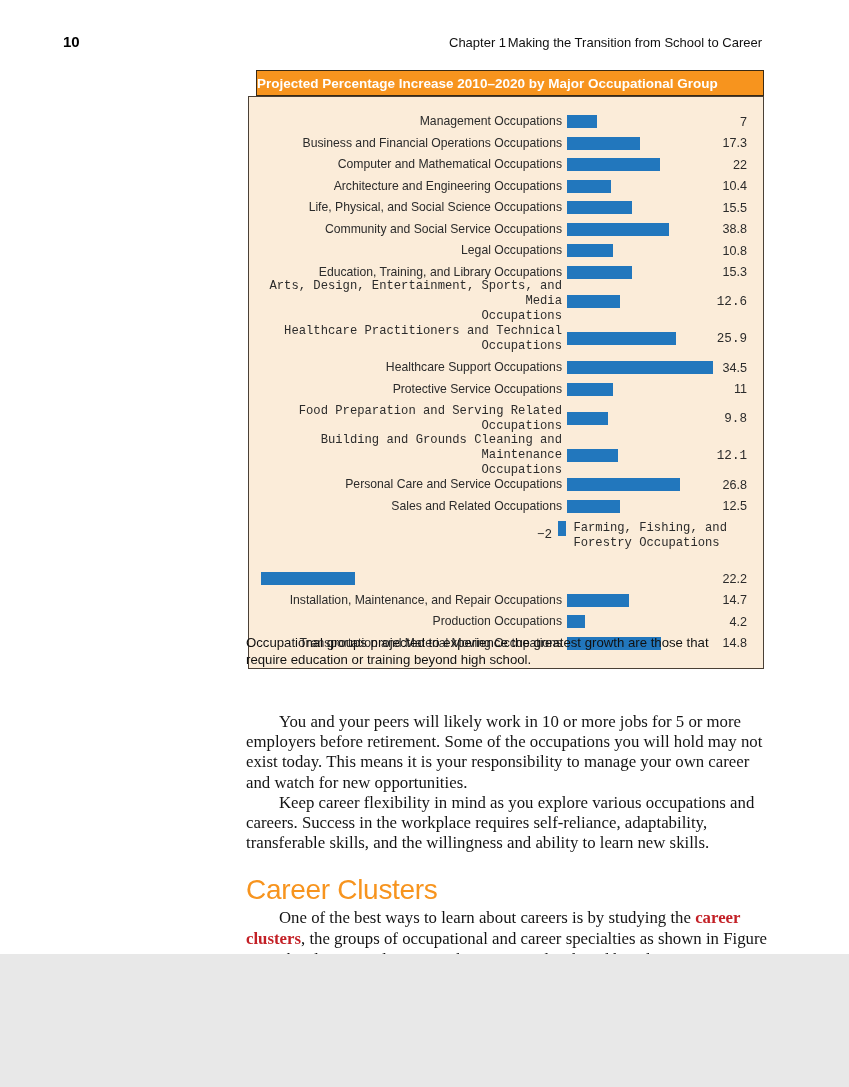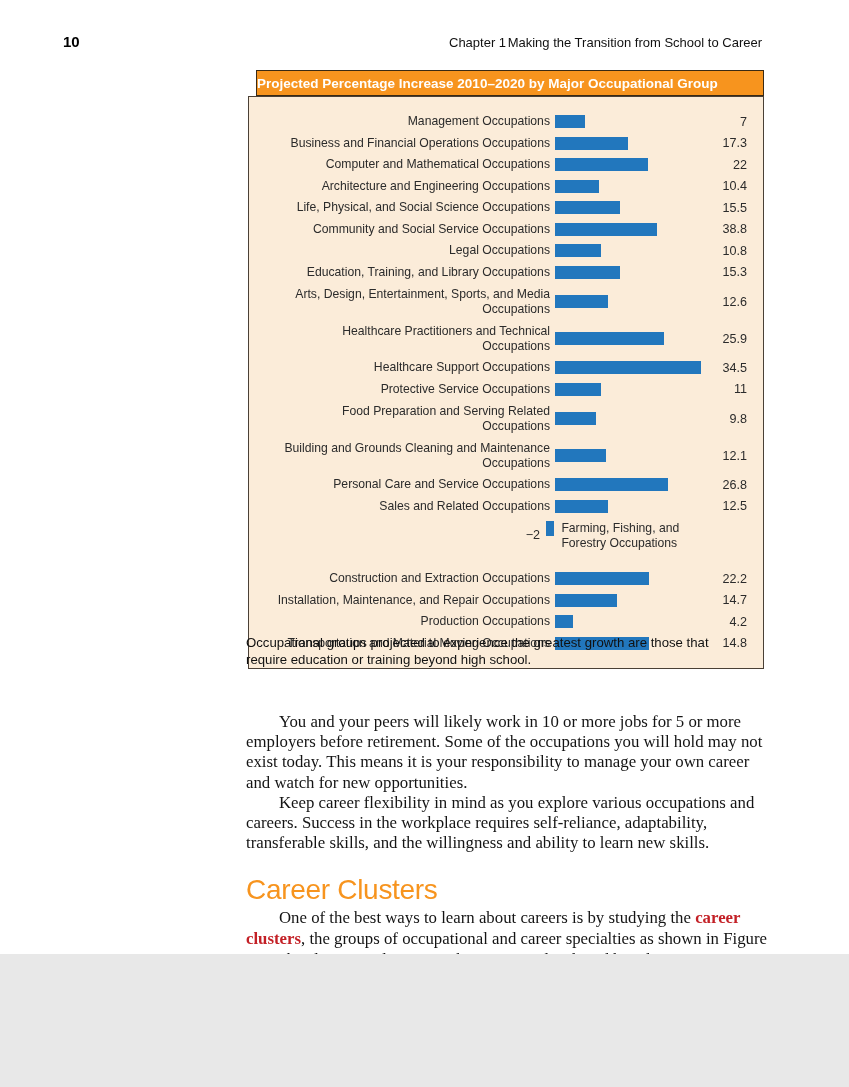--- a/index.html
+++ b/index.html
@@ -28,23 +28,23 @@
     text-align:left;
     padding:5px 0 4px 0;
     margin-left:8px;
   }
   .chart-plot{
     box-sizing:border-box;
     border:1px solid #4a4036;
     background:#fbecd9;
     padding:14px 0 14px 0;
   }
-  .crow{display:flex;align-items:center;}
+  .crow{display:flex;align-items:center;padding-left:12px;}
   .crow.single{height:21.5px;}
-  .crow.double{height:37px;}
+  .crow.double{height:37px;font-family:Liberation Mono, monospace;}
   .crow-gap{height:14px;}
   .clabel{
     box-sizing:border-box;
     flex:0 0 306px;
     padding-right:5px;
     text-align:right;
     font-size:12.2px;line-height:15px;
     color:#2b2b2b;
     white-space:pre-line;
   }
@@ -228,21 +228,20 @@
         <div class="crow double">
           <div class="clabel neg">−2</div>
           <div class="czone">
             <div class="cbar negbar" style="width: 8.4px;"></div>
             <div class="neg-label">Farming, Fishing, and
 Forestry Occupations</div>
           </div>
         </div>
         <div class="crow-gap"></div>
         <div class="crow single">
-          <div class="clabel">Construction and Extraction Occupations</div>
           <div class="czone">
             <div class="cbar" style="width: 93.7px;"></div>
           </div>
           <div class="cvalue">22.2</div>
         </div>
         <div class="crow single">
           <div class="clabel">Installation, Maintenance, and Repair Occupations</div>
           <div class="czone">
             <div class="cbar" style="width: 62px;"></div>
           </div>

